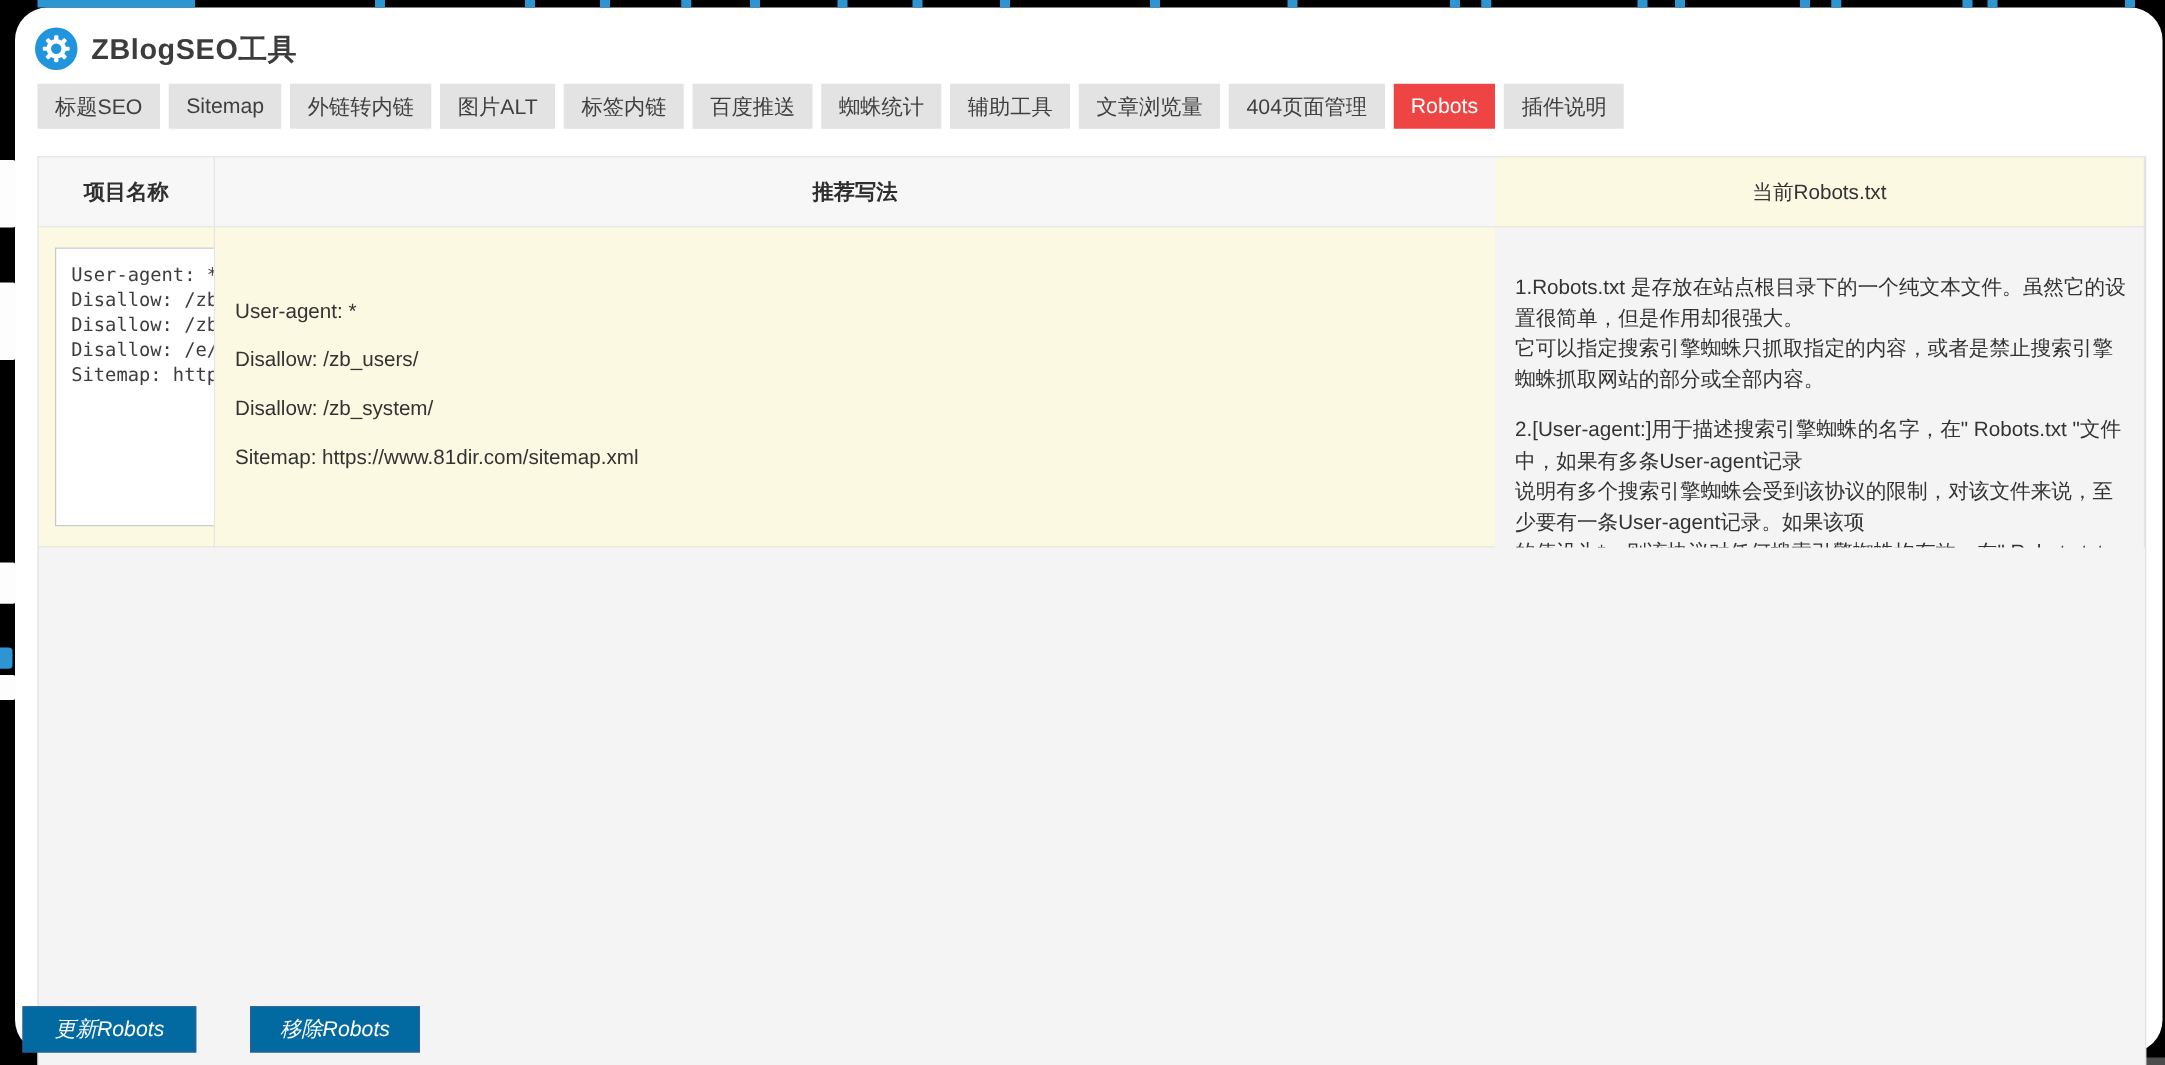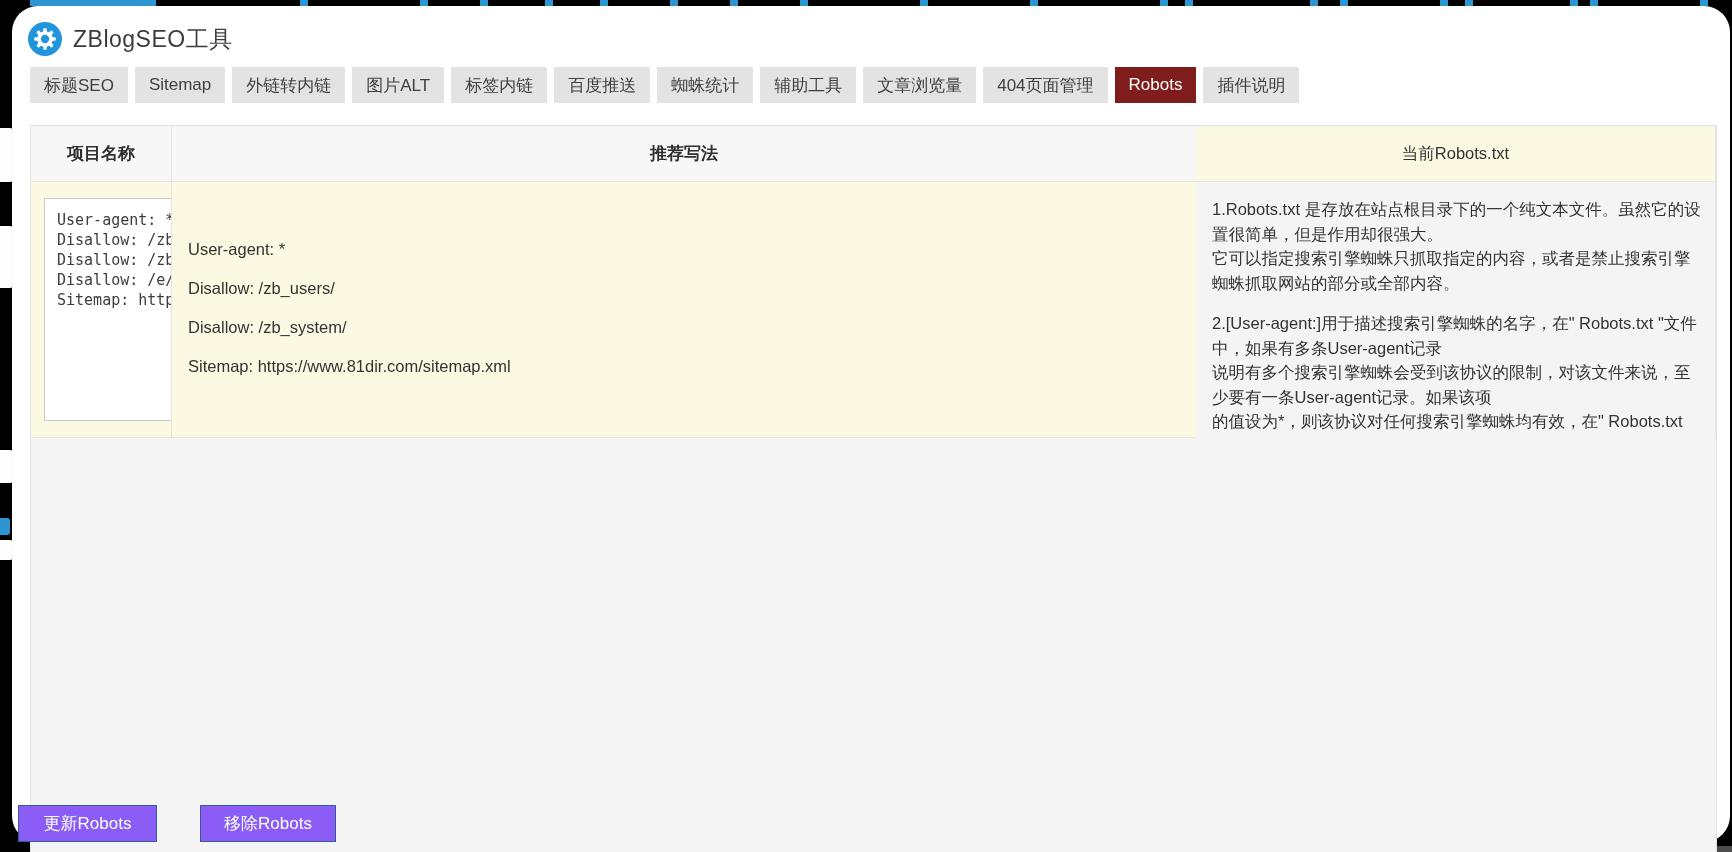--- a/index.html
+++ b/index.html
@@ -18,27 +18,27 @@
   .edge.blue { background:#2e95d3; width:10px; }
 
   .bottom-line { position:absolute; left:96px; right:0; bottom:0; height:6px; background:#4d4d4d; }
 
   .content { position:absolute; left:0; top:0; width:1732px; height:852px; z-index:2; }
 
   
   .app-header { position:absolute; left:28px; top:22px; display:flex; align-items:center; gap:11px; }
   .gear-badge { width:34px; height:34px; border-radius:50%; background:#2095dd;
                 display:flex; align-items:center; justify-content:center; }
-  .app-title { font-size:23px; font-weight:400; color:#3c3c3c; letter-spacing:.5px; }
+  .app-title { font-size:23px; font-weight:700; color:#3c3c3c; letter-spacing:.5px; }
 
   
   .tabs { position:absolute; left:30px; top:67px; display:flex; gap:7px; }
   .tab { height:36px; padding:0 14px; background:#e3e3e3; color:#3f3f3f;
          font-size:17px; display:flex; align-items:center; cursor:pointer; white-space:nowrap; }
-  .tab.active { background:#7f1d1d; color:#fff; }
+  .tab.active { background:#ef4444; color:#fff; }
 
   
   .tbl { position:absolute; left:30px; top:125px; width:1687px; height:748px;
          display:grid; grid-template-columns:141px 1024px 1fr;
          grid-template-rows:56px 256px 352px;
          border:1px solid #e2e2e2; background:#f4f4f4; }
   .cell { border-right:1px solid #e4e4e4; border-bottom:1px solid #e4e4e4; overflow:hidden; }
   .cell.last-col { border-right:none; }
   .cell.last-row { border-bottom:none; }
   .th { background:#f7f7f7; font-size:17px; font-weight:700; color:#2f2f2f;
@@ -50,29 +50,29 @@
   .ta-wrap { padding:16px 0 0 13px; }
   textarea.robots { width:897px; height:223px; resize:both; background:#fff;
          border:1px solid #c9c9c9; color:#3d3d3d; outline:none;
          font-family:"DejaVu Sans Mono","Liberation Mono",monospace;
          font-size:15px; line-height:20px; padding:11px 12px; white-space:pre; }
 
   .rec { padding:57px 10px 0 16px; }
   .rec p { font-size:16.5px; color:#333; line-height:20px; }
   .rec p + p { margin-top:19px; }
 
-  .desc { padding:15px 10px 0 16px; }
+  .desc { padding:36px 10px 0 16px; }
   .desc p { font-size:16.5px; color:#333; line-height:24.5px; white-space:pre-line; }
   .desc p + p { margin-top:16px; }
 
   
   .btn { position:absolute; top:805px; height:37px; border:1px solid #2d5f96;
-         background:#8b5cf6; color:#fff; font-size:17px; cursor:pointer;
+         background:#0369a1; color:#fff; font-size:17px; cursor:pointer;
          display:flex; align-items:center; justify-content:center;
-         font-family:"Liberation Sans","DejaVu Sans",sans-serif; }
+         font-family:"Liberation Sans","DejaVu Sans",sans-serif;font-style:italic; }
   .btn-update { left:18px; width:139px; }
   .btn-remove { left:200px; width:136px; }
 </style>
 </head>
 <body>
 
 <div class="window"></div>
 
 <div class="top-bar" style="left:30px;width:126px;"></div>
 <div class="top-tick" style="left:300px;"></div>

